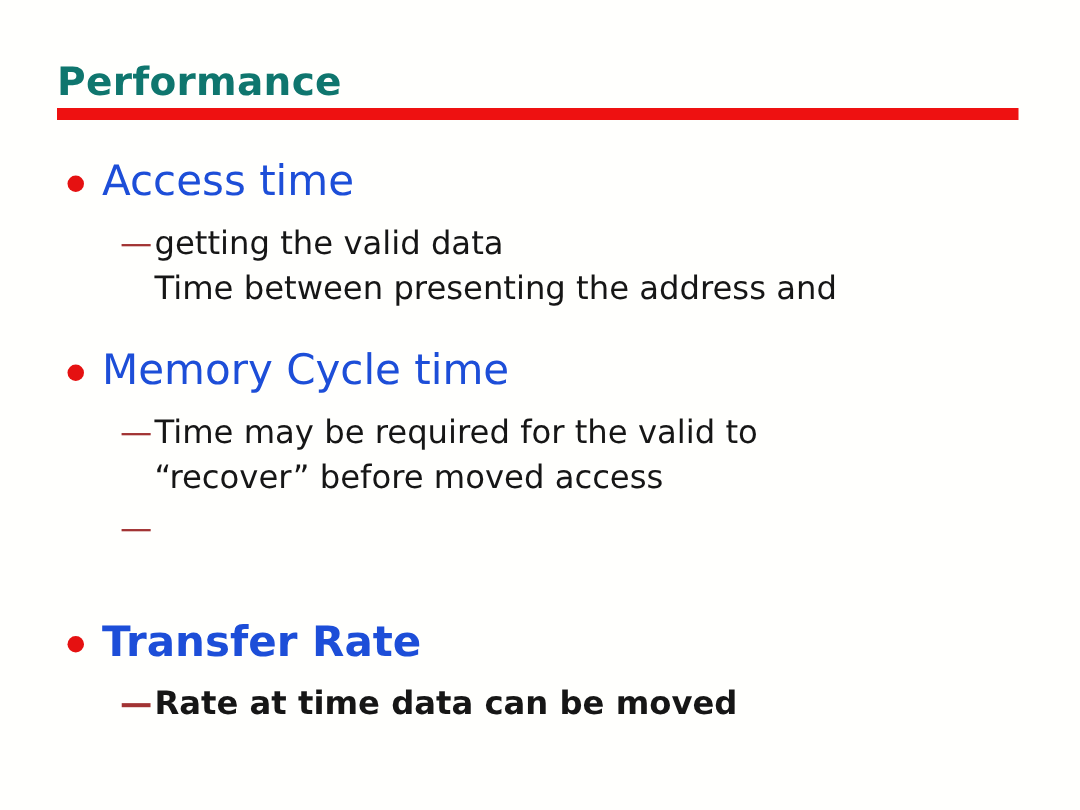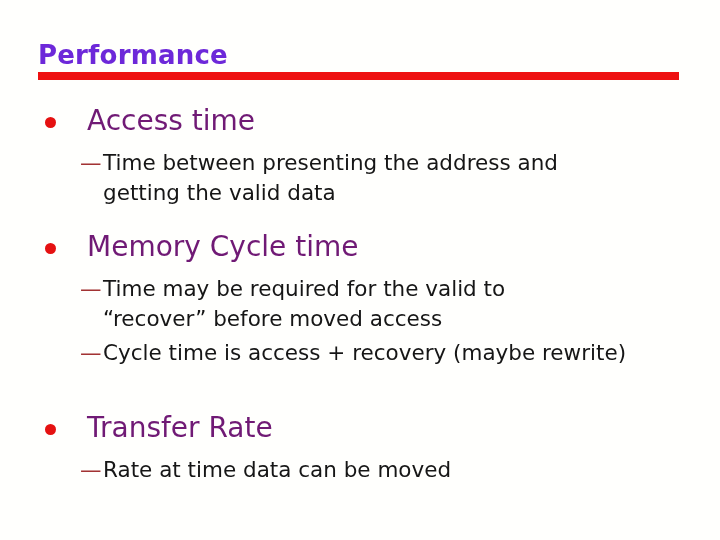--- a/index.html
+++ b/index.html
@@ -14,47 +14,47 @@
     background: #fffffd;
     overflow: hidden;
     font-family: "DejaVu Sans", "Liberation Sans", sans-serif;
   }
   .title {
     position: absolute;
     left: 38px;
     top: 40px;
     font-size: 26px;
     font-weight: bold;
-    color: #6d28d9;
+    color: #0f766e;
     letter-spacing: 0.2px;
     white-space: nowrap;
   }
   .rule {
     position: absolute;
     left: 38px;
     top: 72px;
     width: 641px;
     height: 8px;
     background: #ee1111;
   }
   .group {
     position: absolute;
     left: 45px;
     right: 10px;
   }
   #group-0 { top: 104px; }
   #group-1 { top: 230px; }
-  #group-2 { top: 411px; }
+  #group-2 { top: 411px; font-weight: bold; }
   .l1 {
     display: flex;
     align-items: center;
-    gap: 31px;
+    gap: 12px;
     font-size: 28px;
     line-height: 34px;
-    color: #701a75;
+    color: #1d4ed8;
     white-space: nowrap;
   }
   .dot {
     flex: none;
     width: 11px;
     height: 11px;
     border-radius: 50%;
     background: #e51111;
     margin-top: 3px;
   }
@@ -87,43 +87,40 @@
   <div class="rule"></div>
 
   <div class="group" id="group-0">
     <div class="l1">
       <span class="dot"></span>
       <span>Access time</span>
     </div>
     <div class="sub">
       <span class="dash">—</span>
       <div class="sub-lines">
+        <div>getting the valid data</div>
         <div>Time between presenting the address and</div>
-        <div>getting the valid data</div>
       </div>
     </div>
   </div>
 
   <div class="group" id="group-1">
     <div class="l1">
       <span class="dot"></span>
       <span>Memory Cycle time</span>
     </div>
     <div class="sub">
       <span class="dash">—</span>
       <div class="sub-lines">
         <div>Time may be required for the valid to</div>
         <div>“recover” before moved access</div>
       </div>
     </div>
     <div class="sub">
       <span class="dash">—</span>
-      <div class="sub-lines">
-        <div>Cycle time is access + recovery (maybe rewrite)</div>
-      </div>
     </div>
   </div>
 
   <div class="group" id="group-2">
     <div class="l1">
       <span class="dot"></span>
       <span>Transfer Rate</span>
     </div>
     <div class="sub">
       <span class="dash">—</span>

